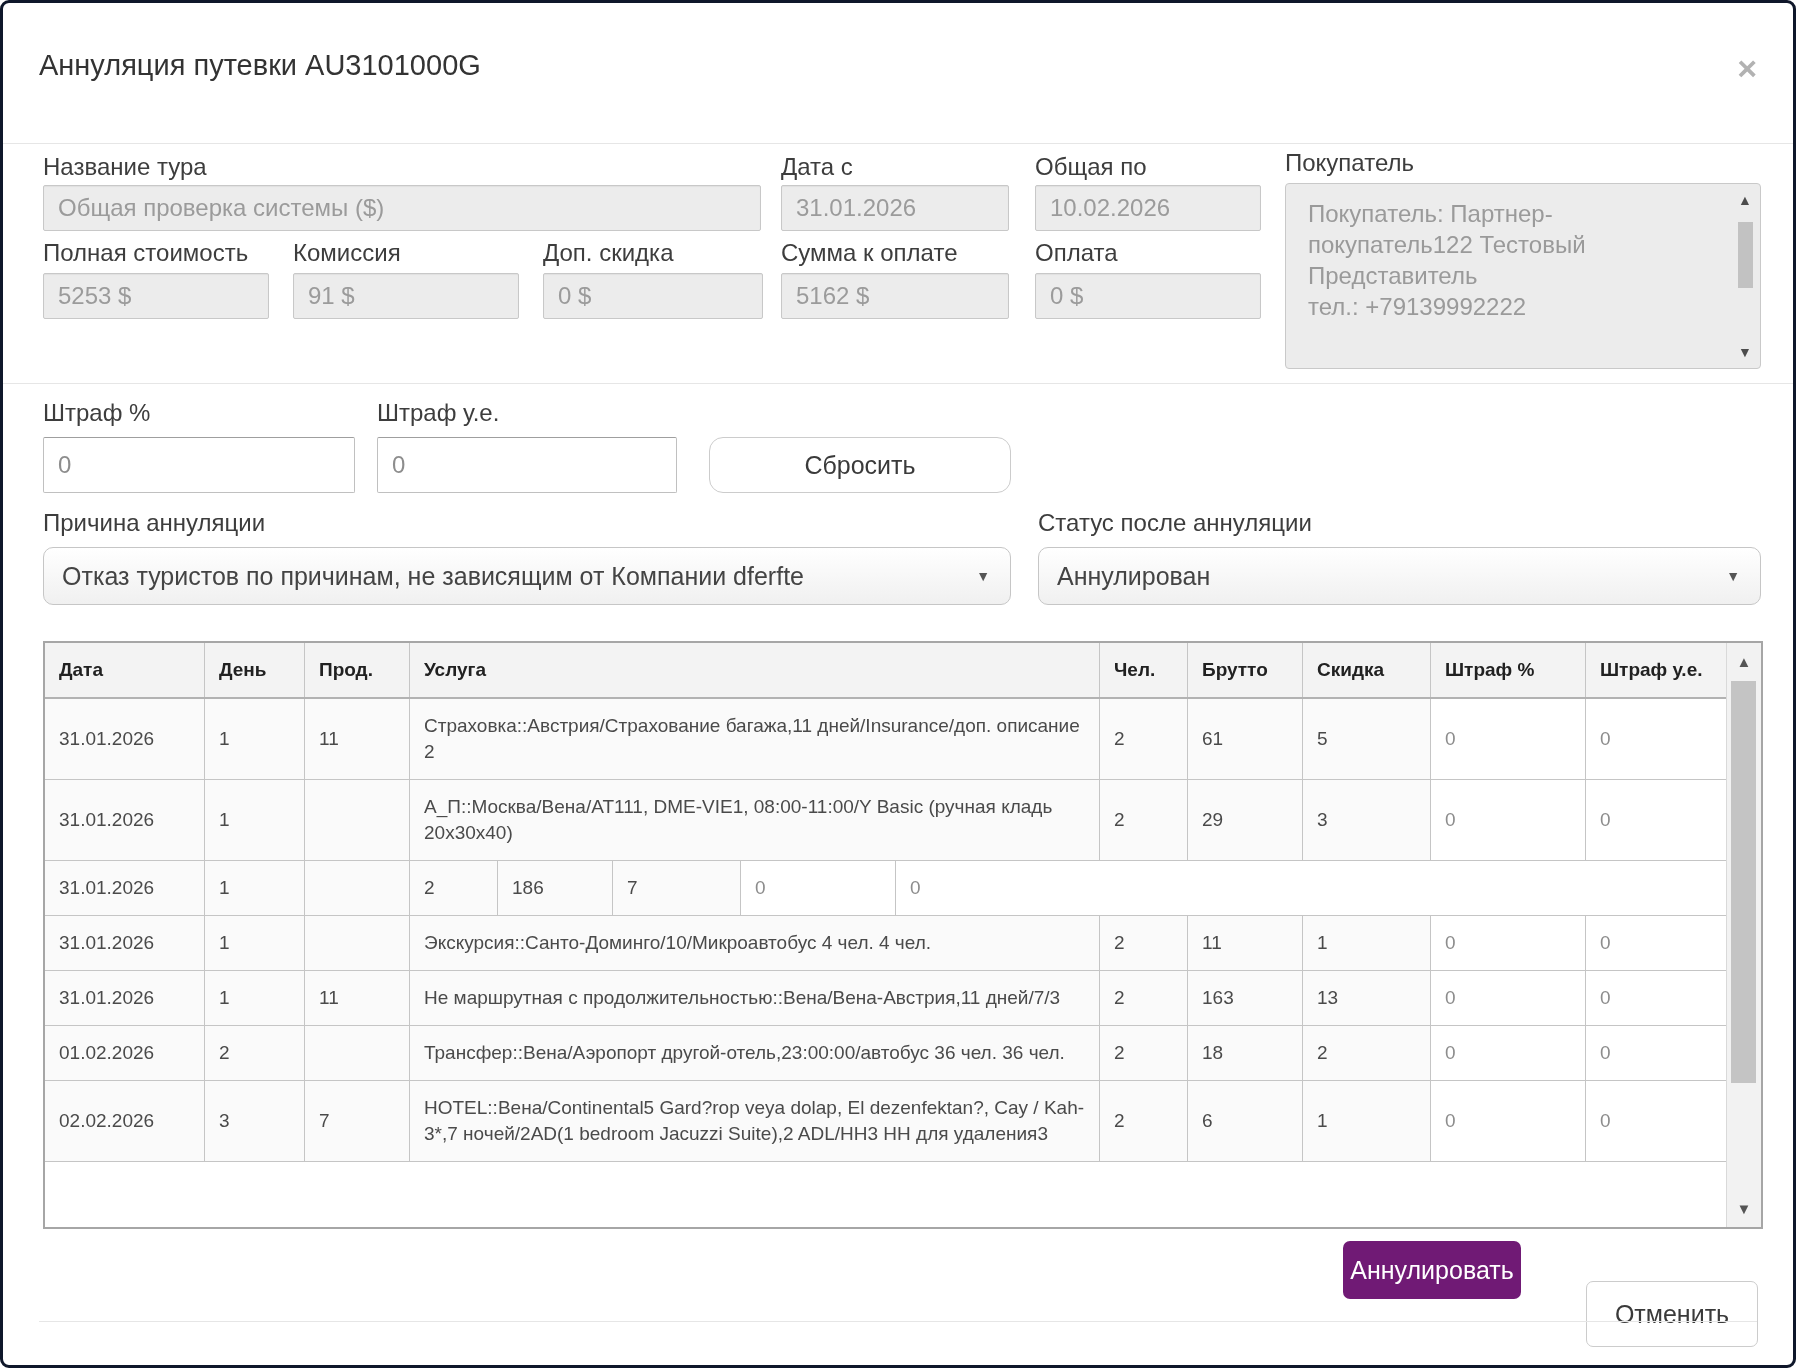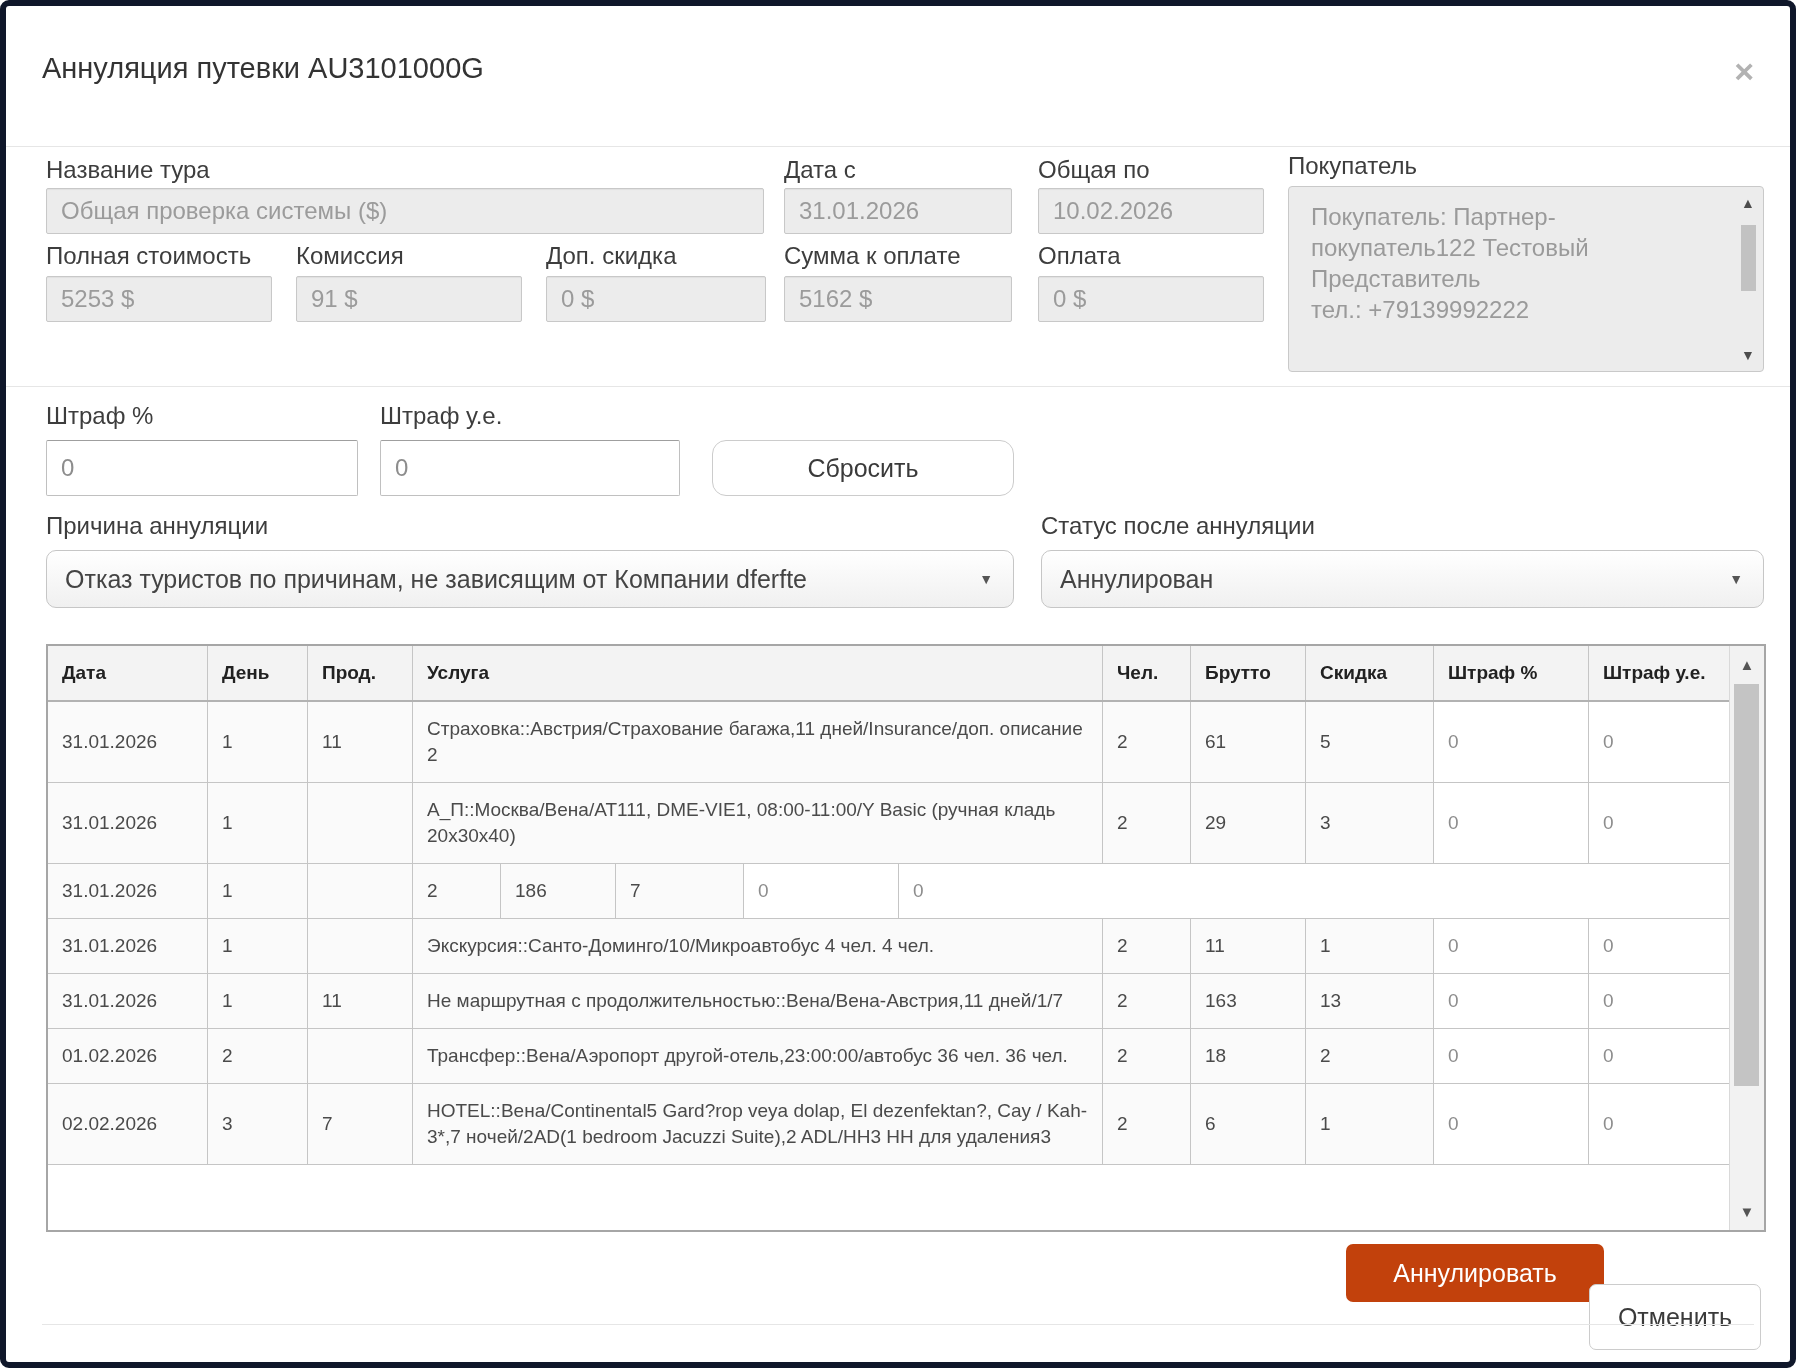--- a/index.html
+++ b/index.html
@@ -1,18 +1,18 @@
 <!DOCTYPE html>
 <html lang="ru"><head>
 <meta charset="utf-8">
 <style>
   html,body{margin:0;padding:0;background:#fff;}
   body{font-family:"Liberation Sans","DejaVu Sans",sans-serif;-webkit-font-smoothing:antialiased;}
   .modal{position:relative;width:1796px;height:1368px;box-sizing:border-box;background:#fff;
-         border:6px solid #0f172a;border-radius:9px;overflow:hidden;padding-left:44px;}
+         border:3px solid #0f172a;border-radius:9px;overflow:hidden;padding-left:44px;}
   .abs{position:absolute;box-sizing:border-box;}
 
   
   .title{left:36px;top:46px;font-size:29px;color:#333;}
   .close{right:36px;top:48px;font-size:34px;font-weight:700;color:#b2b2b2;cursor:pointer;line-height:1;}
   .hr{left:0;right:0;height:0;border-top:1px solid #e6e6e6;}
 
   
   .lbl{font-size:24px;color:#3d3d3d;white-space:nowrap;}
   .ro-input{background:#ececec;border:1px solid #c8c8c8;border-radius:2px;color:#9b9b9b;
@@ -196,21 +196,21 @@
           <div class="cell c4">2</div>
           <div class="cell c5">11</div>
           <div class="cell c6">1</div>
           <div class="cell c7 edit">0</div>
           <div class="cell c8 edit">0</div>
         </div>
         <div class="trow">
           <div class="cell c0">31.01.2026</div>
           <div class="cell c1">1</div>
           <div class="cell c2">11</div>
-          <div class="cell c3">Не маршрутная с продолжительностью::Вена/Вена-Австрия,11 дней/1/7</div>
+          <div class="cell c3">Не маршрутная с продолжительностью::Вена/Вена-Австрия,11 дней/7/3</div>
           <div class="cell c4">2</div>
           <div class="cell c5">163</div>
           <div class="cell c6">13</div>
           <div class="cell c7 edit">0</div>
           <div class="cell c8 edit">0</div>
         </div>
         <div class="trow">
           <div class="cell c0">01.02.2026</div>
           <div class="cell c1">2</div>
           <div class="cell c2"></div>
@@ -233,17 +233,17 @@
           <div class="cell c8 edit">0</div>
         </div>
       </div>
     <div class="tsb">
       <div class="up">▲</div>
       <div class="thumb" style="top:38px;height:402px;"></div>
       <div class="dn">▼</div>
     </div>
   </div>
 
-  <div class="abs primary" style="left: 1340px; top: 1238px; width: 258px; height: 58px; background: #c2410c; color: rgb(255, 255, 255);">Аннулировать</div>
+  <div class="abs primary" style="left: 1340px; top: 1238px; width: 178px; height: 58px; background: #701a75; color: rgb(255, 255, 255);">Аннулировать</div>
   <div class="abs btn" style="left:1583px;top:1278px;width:172px;height:66px;border-radius:7px;">Отменить</div>
   <div class="abs hr" style="left:36px;right:36px;top:1318px;"></div>
 
 </div>
 
 </body></html>

